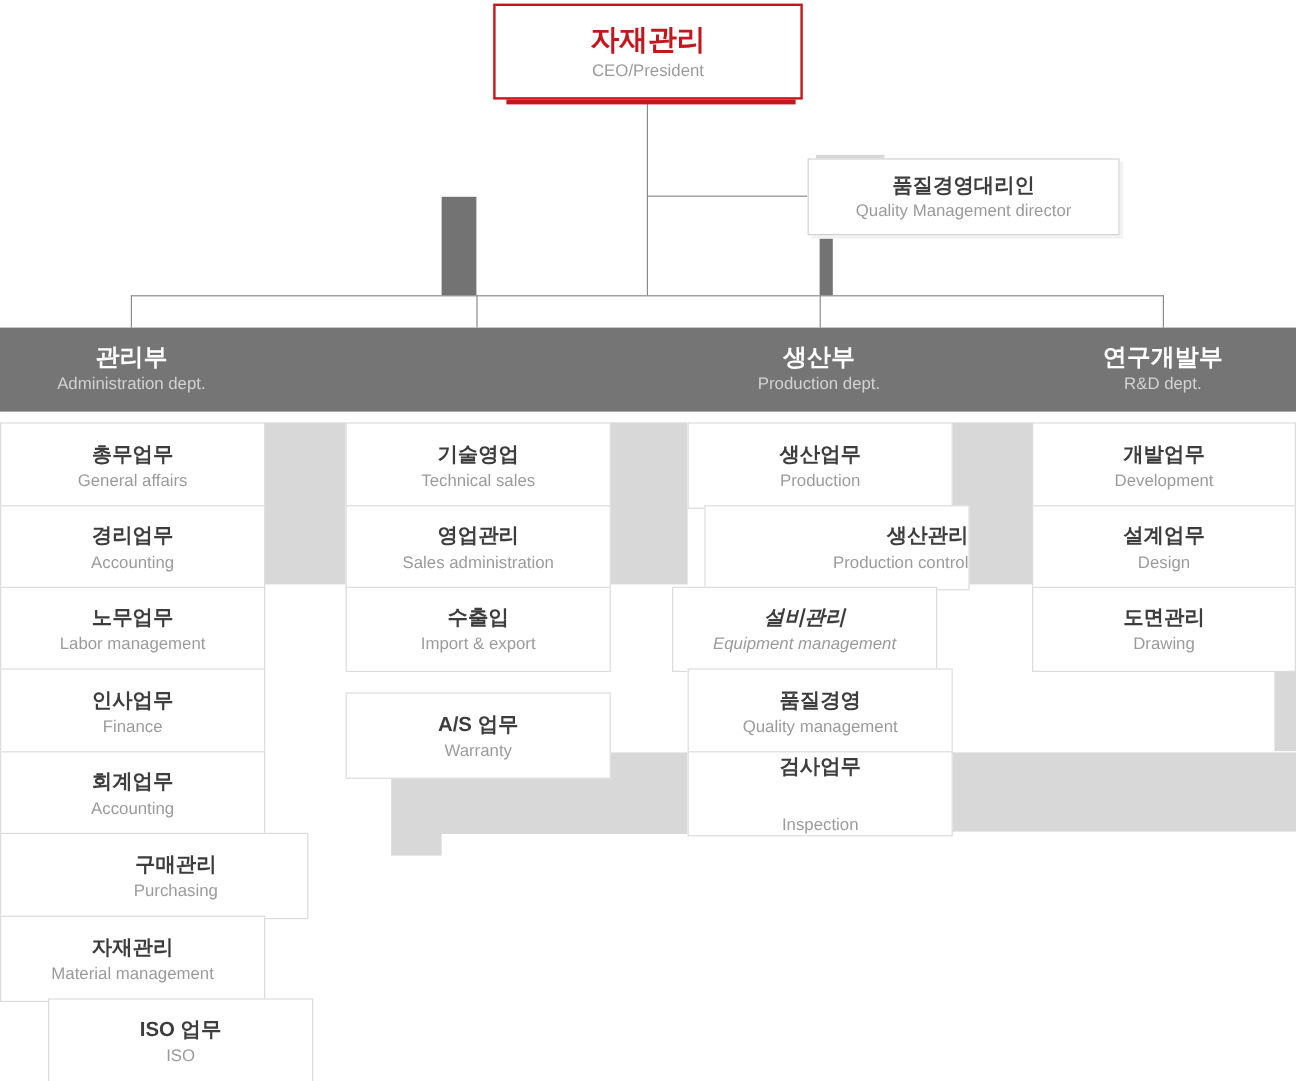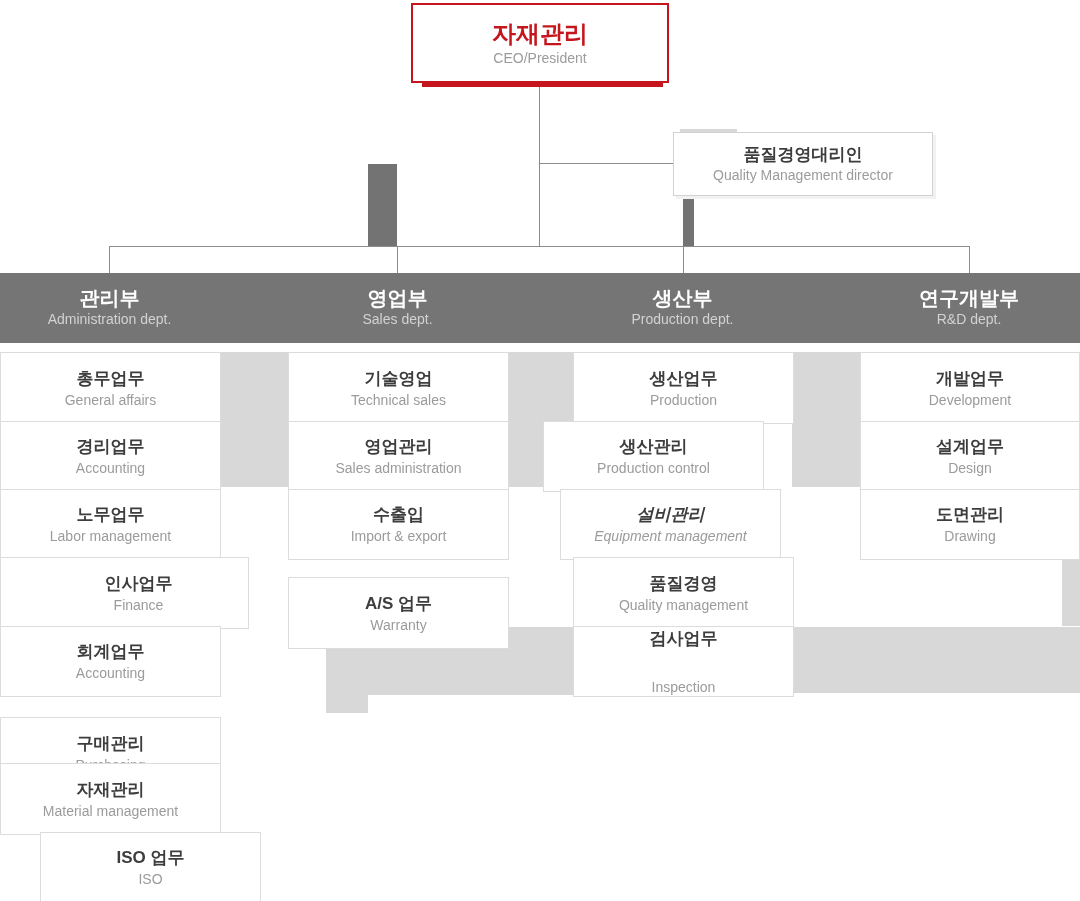--- a/index.html
+++ b/index.html
@@ -81,24 +81,20 @@
   <div id="quality-box" class="abs">
     <span class="k">품질경영대리인</span>
     <span class="e">Quality Management director</span>
   </div>
 
   <div id="band" class="abs"></div>
   <div class="band-head" style="left: 0px; width: 219px;">
     <span class="k">관리부</span>
     <span class="e">Administration dept.</span>
   </div>
-  <div class="band-head" style="left: 288px; width: 219px;">
-    <span class="k">영업부</span>
-    <span class="e">Sales dept.</span>
-  </div>
   <div class="band-head" style="left: 573px; width: 219px;">
     <span class="k">생산부</span>
     <span class="e">Production dept.</span>
   </div>
   <div class="band-head" style="left: 860px; width: 218px;">
     <span class="k">연구개발부</span>
     <span class="e">R&amp;D dept.</span>
   </div>
 
   <div id="boxes-layer">
@@ -107,29 +103,29 @@
         <span class="e">General affairs</span>
       </div>
       <div class="cell" style="left: 0px; top: 421px; width: 219px; height: 69px;">
         <span class="k">경리업무</span>
         <span class="e">Accounting</span>
       </div>
       <div class="cell" style="left: 0px; top: 489px; width: 219px; height: 69px;">
         <span class="k">노무업무</span>
         <span class="e">Labor management</span>
       </div>
-      <div class="cell" style="left: 0px; top: 557px; width: 219px; height: 70px; padding-left: 28px;">
+      <div class="cell" style="left: 0px; top: 557px; width: 219px; height: 70px;">
         <span class="k">인사업무</span>
         <span class="e">Finance</span>
       </div>
       <div class="cell" style="left: 0px; top: 626px; width: 219px; height: 69px;">
         <span class="k">회계업무</span>
         <span class="e">Accounting</span>
       </div>
-      <div class="cell" style="left: 0px; top: 717px; width: 219px; height: 70px;">
+      <div class="cell" style="left: 0px; top: 694px; width: 219px; height: 70px; padding-left: 36px;">
         <span class="k">구매관리</span>
         <span class="e">Purchasing</span>
       </div>
       <div class="cell" style="left: 0px; top: 763px; width: 219px; height: 70px;">
         <span class="k">자재관리</span>
         <span class="e">Material management</span>
       </div>
       <div class="cell" style="left: 0px; top: 832px; width: 219px; height: 68px; margin-left: 40px;">
         <span class="k">ISO 업무</span>
         <span class="e">ISO</span>
@@ -147,21 +143,21 @@
         <span class="e">Import &amp; export</span>
       </div>
       <div class="cell" style="left: 288px; top: 557px; width: 219px; height: 70px; margin-top: 20px;">
         <span class="k">A/S 업무</span>
         <span class="e">Warranty</span>
       </div>
       <div class="cell" style="left: 573px; top: 352px; width: 219px; height: 70px;">
         <span class="k">생산업무</span>
         <span class="e">Production</span>
       </div>
-      <div class="cell" style="left: 543px; top: 421px; width: 219px; height: 69px;">
+      <div class="cell" style="left: 587px; top: 421px; width: 219px; height: 69px; align-items: flex-end;">
         <span class="k">생산관리</span>
         <span class="e">Production control</span>
       </div>
       <div class="cell" style="left: 560px; top: 489px; width: 219px; height: 69px; font-style: italic;">
         <span class="k">설비관리</span>
         <span class="e">Equipment management</span>
       </div>
       <div class="cell" style="left: 573px; top: 557px; width: 219px; height: 70px;">
         <span class="k">품질경영</span>
         <span class="e">Quality management</span>

